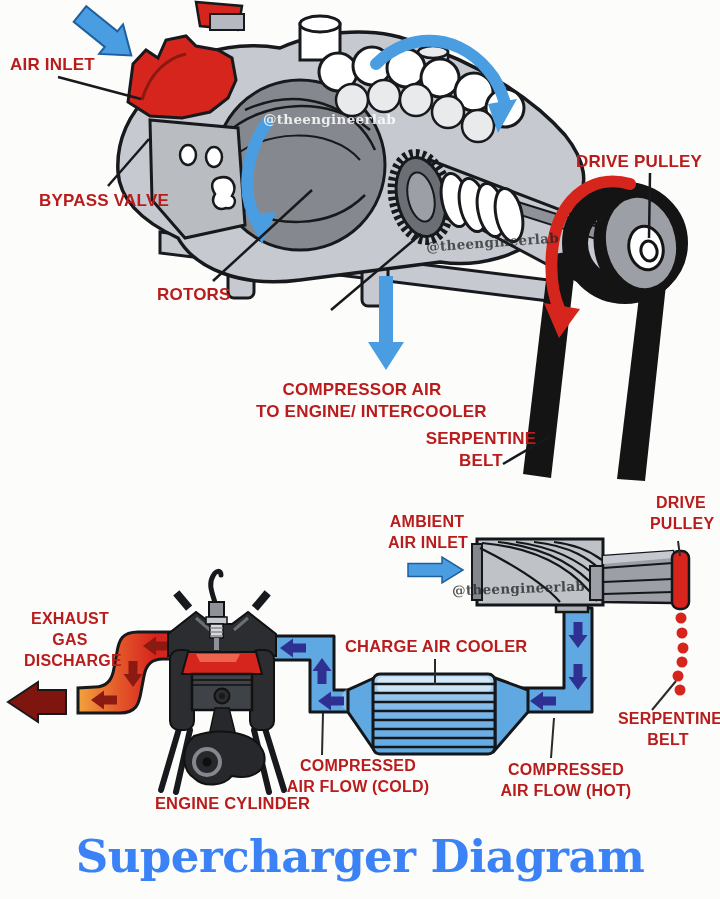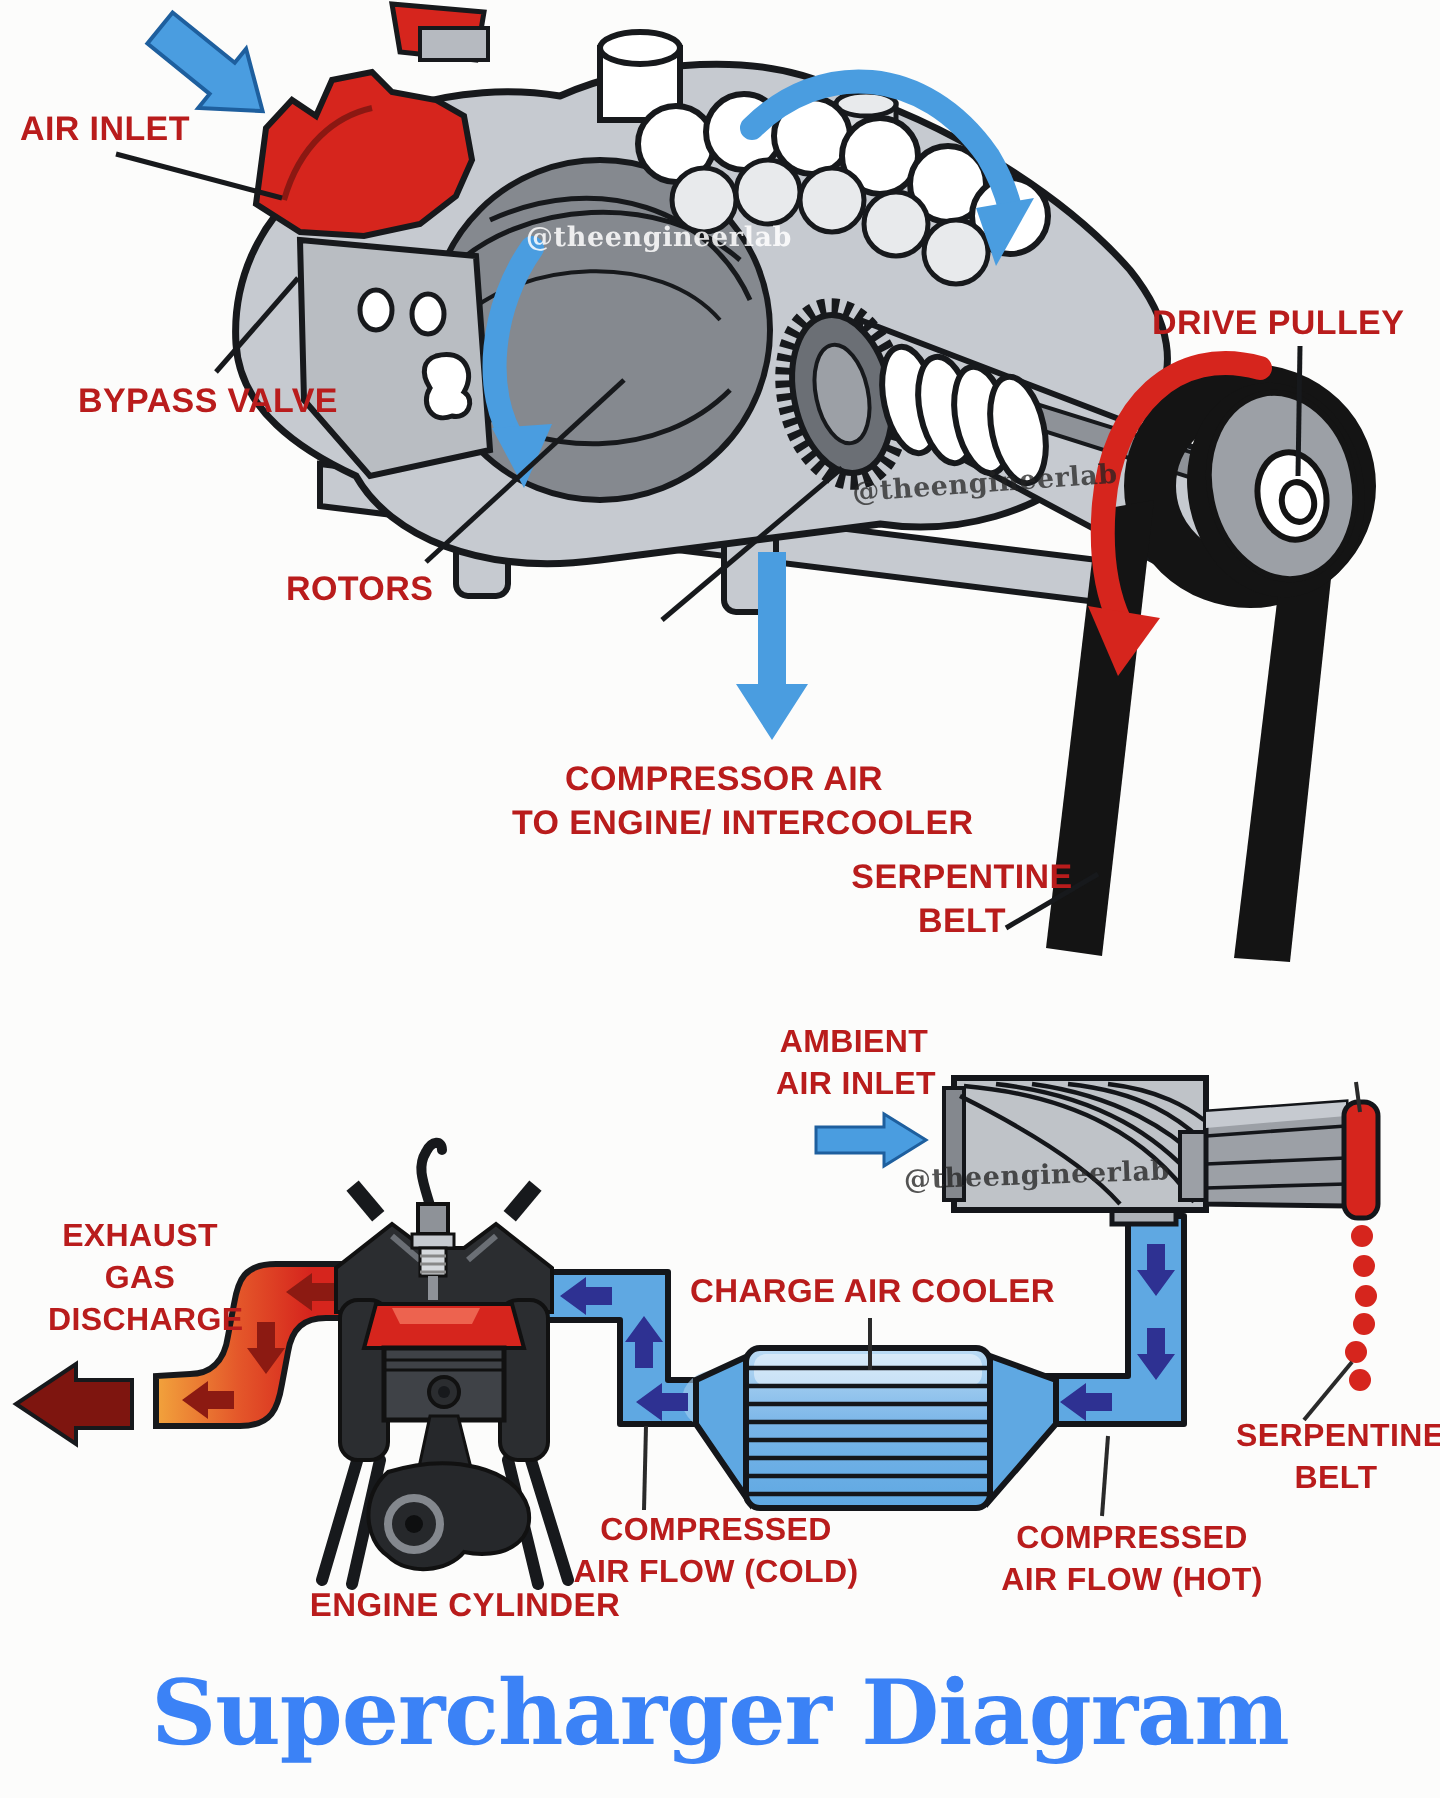--- a/index.html
+++ b/index.html
@@ -294,40 +294,44 @@
     </g>
   </g>
 </svg>
 
 <div class="lbl" style="left:10px;top:54px;">AIR INLET</div>
 
 <div class="lbl c" style="left:18px;top:190px;width:152px;">
   <span>BYPASS VALVE</span>
 </div>
 
-<div class="lbl" style="left:143px;top:284px;text-align:center;">ROTORS</div>
+<div class="lbl" style="left:157px;top:284px;text-align:center;">ROTORS</div>
 
 
 <div class="lbl c" style="left:236px;top:379px;width:232px;">
   <span>COMPRESSOR AIR</span>
   <span>TO ENGINE/ INTERCOOLER</span>
 </div>
 
 <div class="lbl c" style="left:405px;top:428px;width:132px;">
   <span>SERPENTINE</span>
   <span>BELT</span>
 </div>
 
 <div class="lbl" style="left:576px;top:151px;">DRIVE PULLEY</div>
 
 <div class="lbl c s16" style="left:368px;top:511px;width:98px;font-size:16px;">
   <span>AMBIENT</span>
   <span>AIR INLET</span>
 </div>
 
+<div class="lbl c" style="left:630px;top:492px;width:82px;font-size:16px;">
+  <span>DRIVE</span>
+  <span>PULLEY</span>
+</div>
 
 <div class="lbl" style="left:345px;top:636px;font-size:16.5px;">CHARGE AIR COOLER</div>
 
 <div class="lbl c" style="left:598px;top:708px;width:120px;font-size:16px;">
   <span>SERPENTINE</span>
   <span>BELT</span>
 </div>
 
 <div class="lbl c" style="left:262px;top:755px;width:172px;font-size:16px;">
   <span>COMPRESSED</span>

